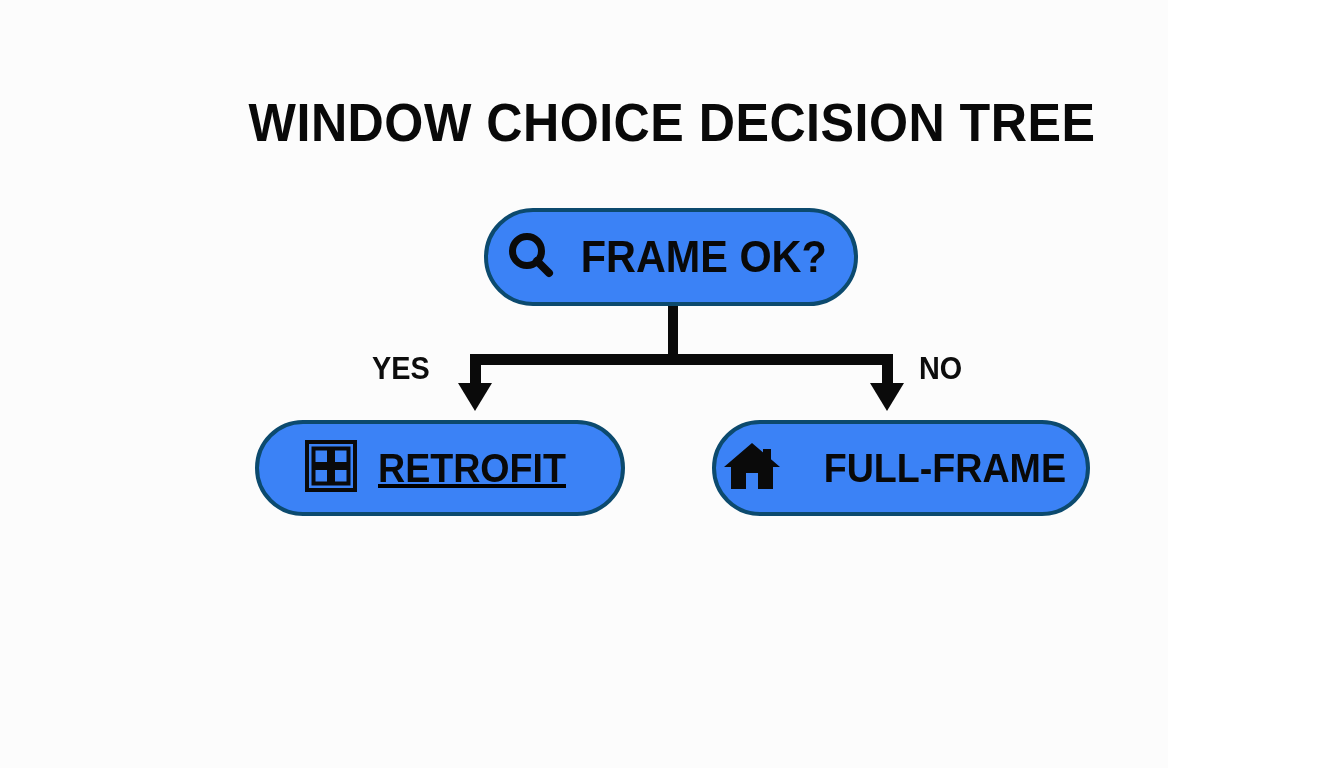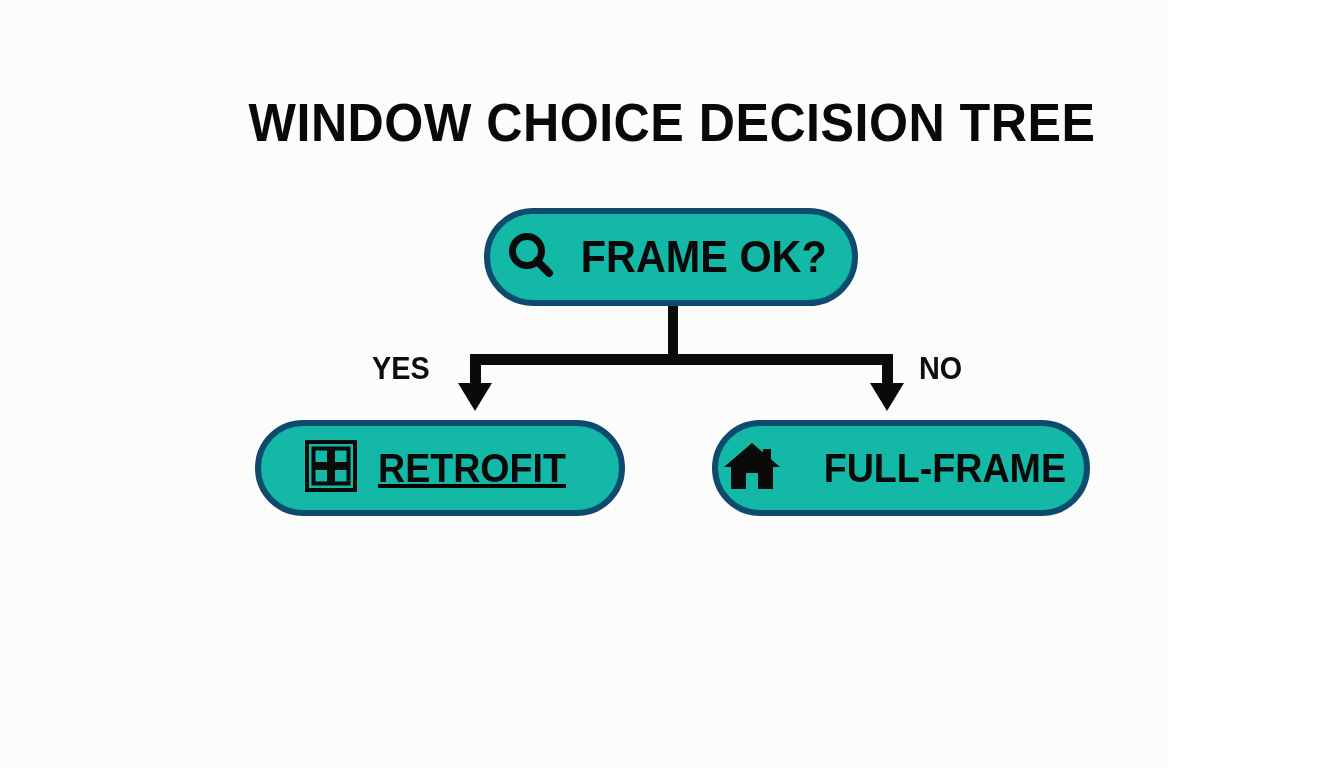--- a/index.html
+++ b/index.html
@@ -34,22 +34,22 @@
     transform: scaleX(0.93);
     transform-origin: center center;
     white-space: nowrap;
     line-height: 1;
   }
 
   
   .node {
     position: absolute;
     box-sizing: border-box;
-    border: 6px solid #0c4a6e;
-    background: #14b8a6;
+    border: 4px solid #0c4a6e;
+    background: #3b82f6;
     display: flex;
     align-items: center;
     justify-content: center;
     gap: 14px;
   }
   .node .node-label {
     font-family: "Liberation Sans", sans-serif;
     font-weight: bold;
     color: #090909;
     white-space: nowrap;

